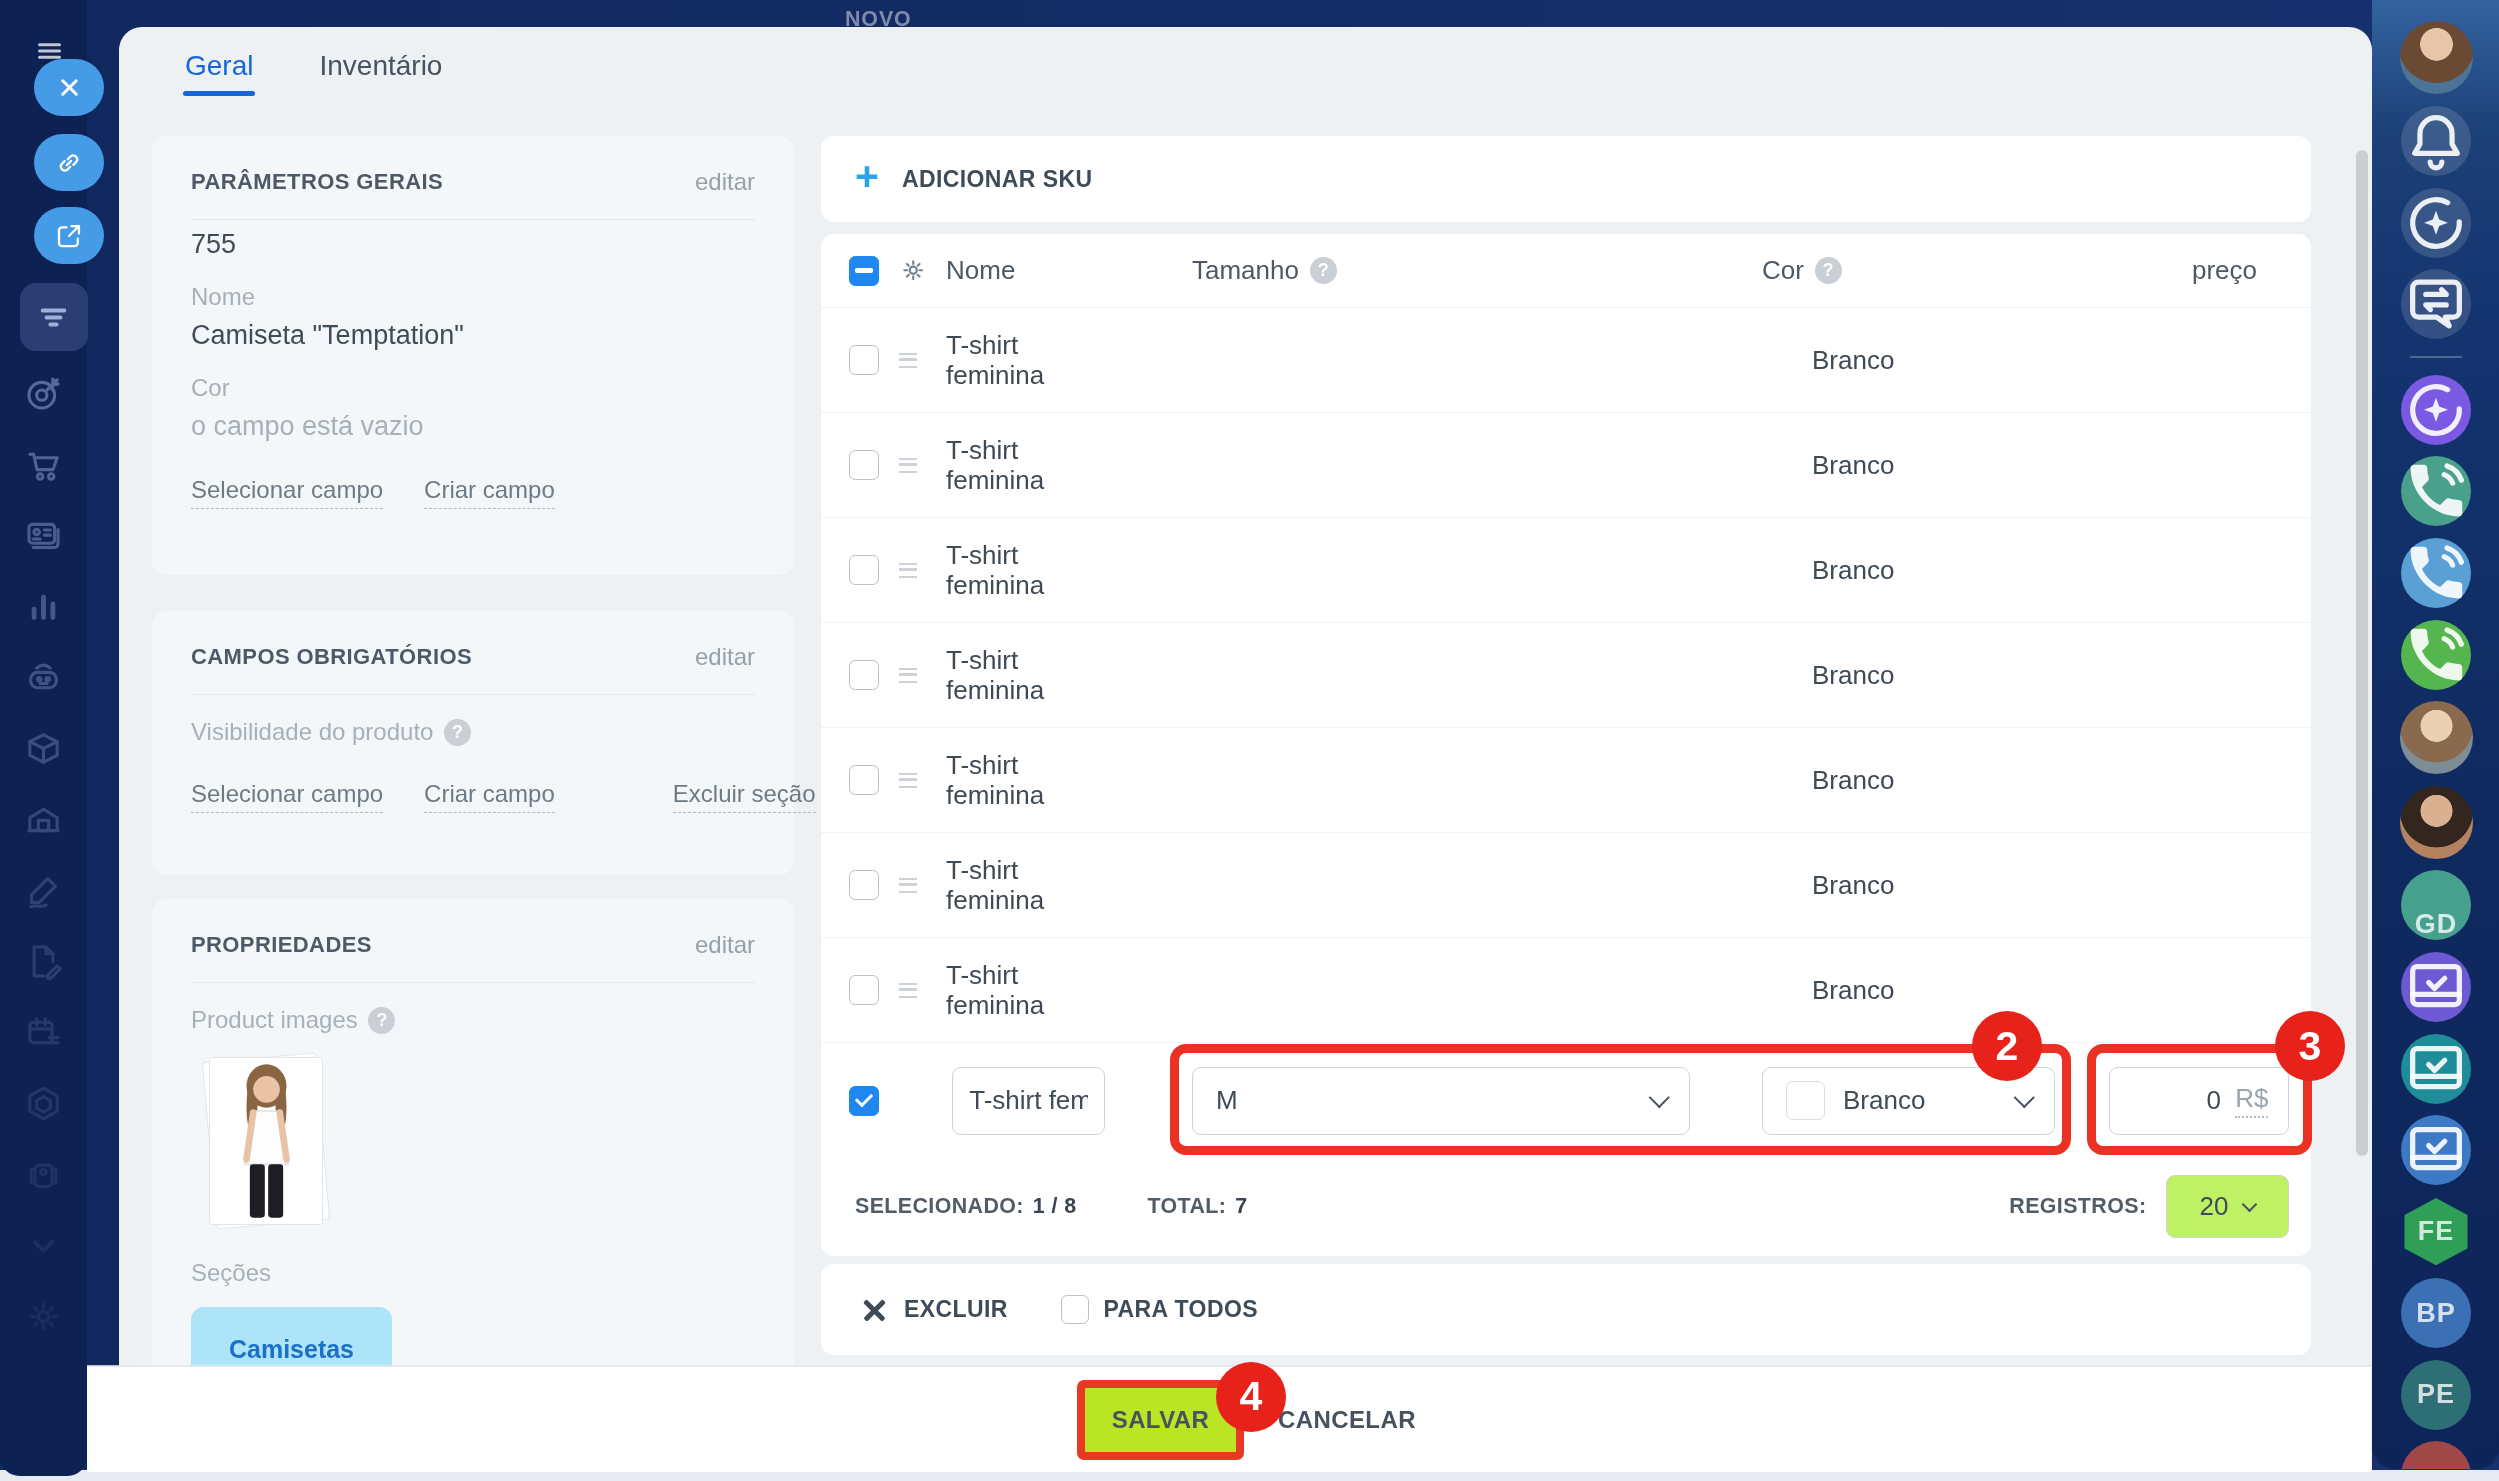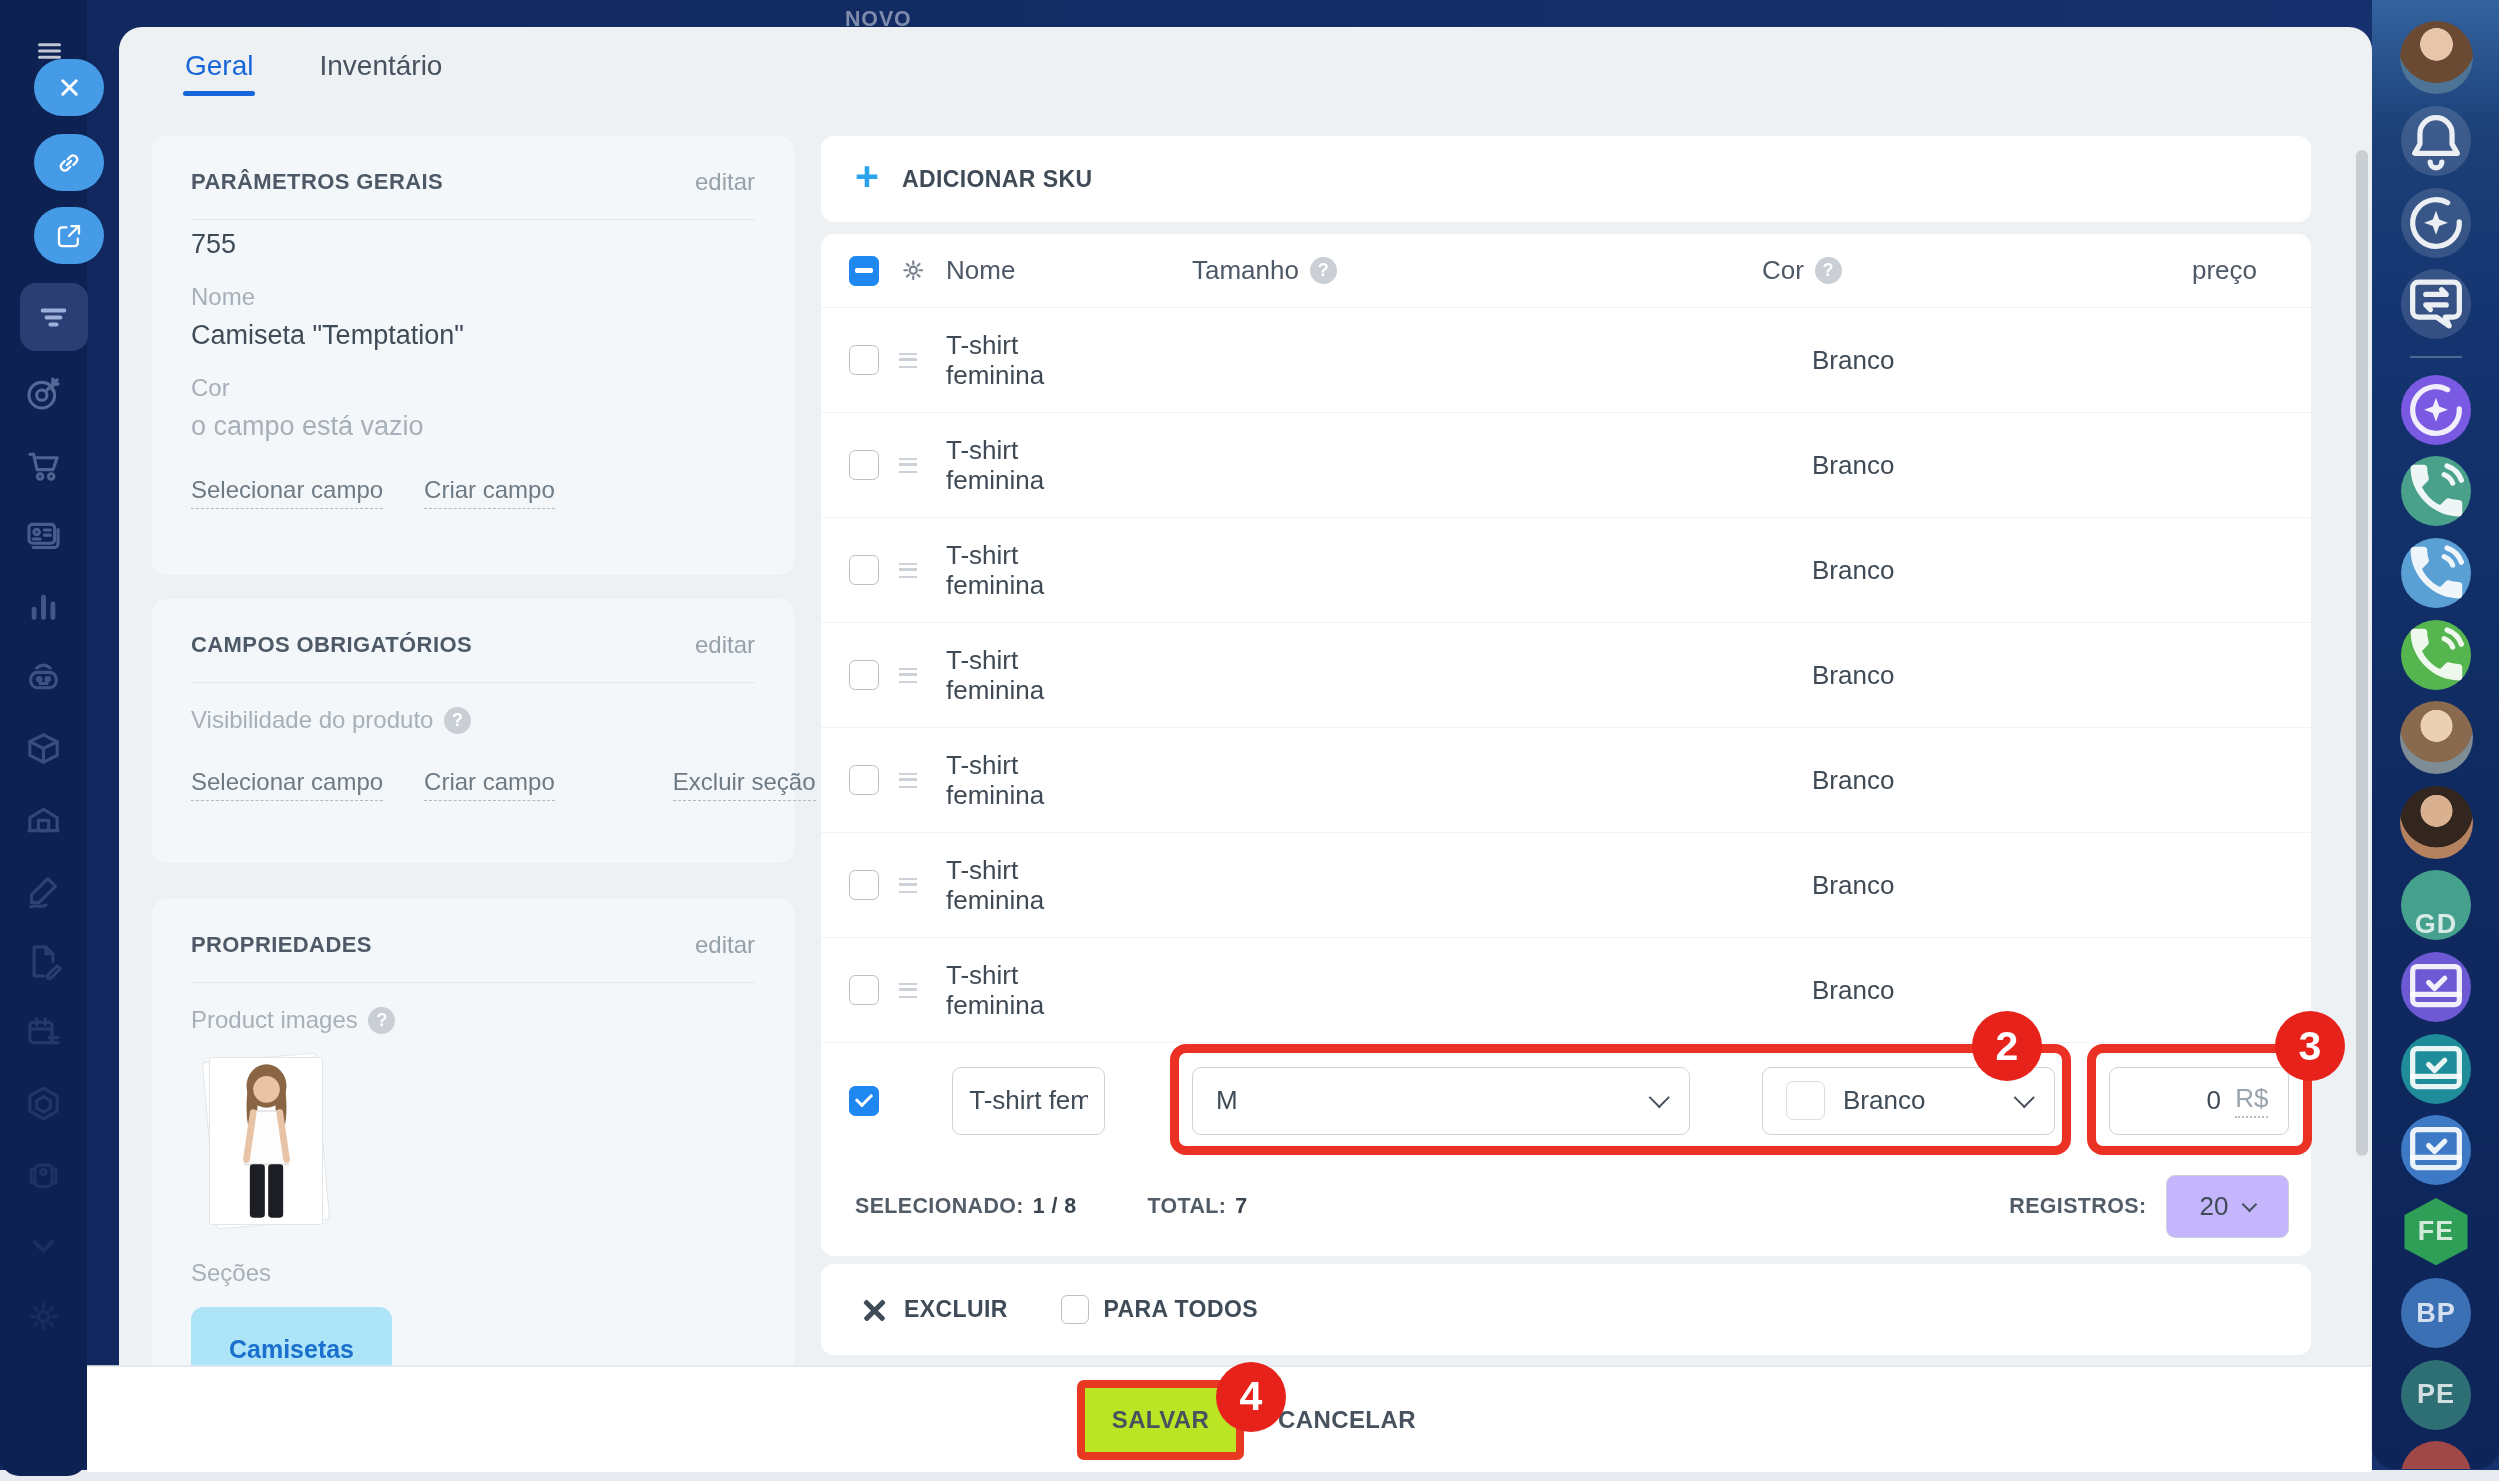--- a/index.html
+++ b/index.html
@@ -24,21 +24,21 @@
   
   #modal{position:absolute;left:119px;top:27px;width:2253px;height:1444px;background:#edf1f4;border-radius:23px 23px 0 0;z-index:2}
   #tabs{position:absolute;left:66px;top:23px;display:flex;gap:66px}
   .tab{font-size:28px;color:#47525e;cursor:pointer;position:relative;padding-bottom:14.3px}
   .tab.active{color:#1766d9}
   .tab.active::after{content:"";position:absolute;left:-1.8px;right:-1.8px;bottom:0;height:5.3px;border-radius:2.7px;background:#1766d9}
 
   
   .card{position:absolute;left:33px;width:642px;background:#f4f7f9;border-radius:14.3px;padding:32px 39px;box-sizing:border-box}
   #card-general{top:109px;height:439px}
-  #card-required{top:572px;height:264px}
+  #card-required{top:584px;height:264px}
   #card-props{top:872px;height:501px}
   .card-head{display:flex;justify-content:space-between;align-items:center}
   .card-title{font-size:22px;font-weight:bold;color:#4d5966;letter-spacing:0.4px}
   .card-action{font-size:24px;color:#97a1aa;cursor:pointer}
   .card-divider{border-bottom:1.8px solid #e3e8ec;margin:23px 0 7.1px}
   .f-label{font-size:24px;color:#a7b0b8;margin-top:23px;display:flex;align-items:center}
   .f-value{font-size:27px;color:#3f4b57;margin-top:9px}
   .f-value.empty{color:#a7b0b8}
   .links{margin-top:34px;display:flex;gap:41px}
   .link-dashed{font-size:24px;color:#6e7a84;border-bottom:1.8px dashed #b3bac0;padding-bottom:3.6px;cursor:pointer;white-space:nowrap}
@@ -93,21 +93,21 @@
   .badge{position:absolute;width:70px;height:70px;border-radius:50%;background:#e7221b;color:#fff;font-size:41px;font-weight:bold;display:flex;align-items:center;justify-content:center;z-index:4}
   #badge-2{left:1151px;top:-32px}
   #badge-3{left:1454px;top:-32px}
 
   #tfoot{display:flex;align-items:center;height:96px;padding:0 22px 0 34px}
   .sum{font-size:21.4px;font-weight:bold;letter-spacing:0.4px}
   .sum-label{color:#515c67}
   .sum-value{color:#39444f;margin-left:9px}
   #total-group{margin-left:71px}
   #records-group{margin-left:auto;display:flex;align-items:center;gap:19.6px}
-  #records-select{width:121px;height:61px;border:1.8px solid #cdd3d9;border-radius:9px;background:#c4b5fd;display:flex;align-items:center;justify-content:center;gap:16px;font-size:26px;color:#3f4b57;cursor:pointer}
+  #records-select{width:121px;height:61px;border:1.8px solid #cdd3d9;border-radius:9px;background:#bef264;display:flex;align-items:center;justify-content:center;gap:16px;font-size:26px;color:#3f4b57;cursor:pointer}
   .chev.small{width:9px;height:9px;border-width:2.2px;margin-top:-3.6px}
 
   #bulk-card{position:absolute;left:702px;top:1237px;width:1490px;height:91px;background:#fff;border-radius:12.5px;display:flex;align-items:center;padding-left:42px;box-sizing:border-box}
   .xmark{position:relative;width:23px;height:23px;flex:none}
   .xmark::before,.xmark::after{content:"";position:absolute;left:-1.8px;top:9.8px;width:27px;height:4.5px;background:#3f4b57;border-radius:1.8px}
   .xmark::before{transform:rotate(45deg)}.xmark::after{transform:rotate(-45deg)}
   .bulk-label{font-size:23px;font-weight:bold;color:#3f4b57;letter-spacing:0.4px;margin-left:18px;cursor:pointer}
   #forall-cb{margin-left:53px;width:28.5px;height:28.5px}
 
   

